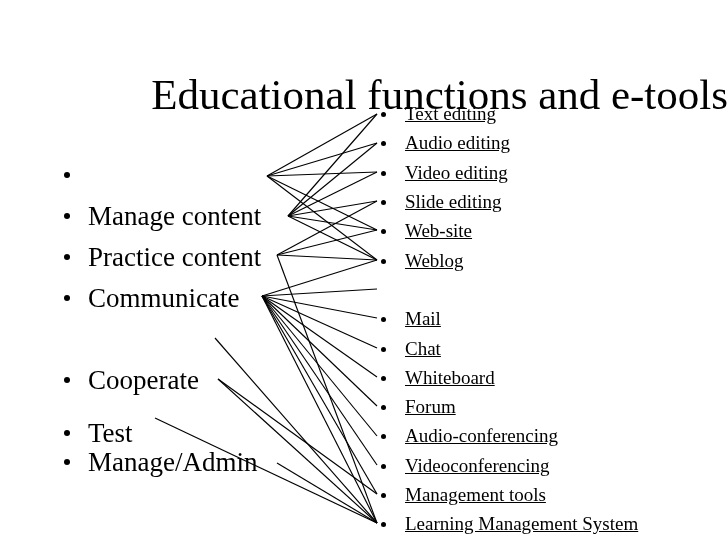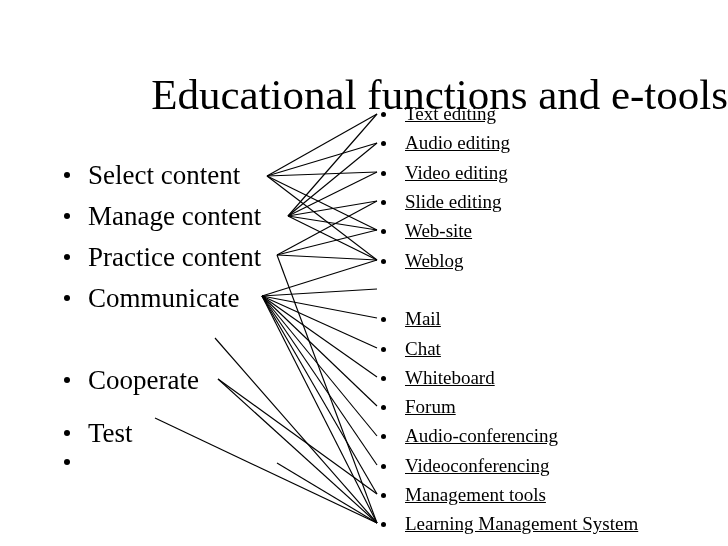--- a/index.html
+++ b/index.html
@@ -154,21 +154,20 @@
       <line x1="215" y1="338" x2="377" y2="523"></line>
       <line x1="218" y1="379" x2="377" y2="494"></line>
       <line x1="218" y1="379" x2="377" y2="523"></line>
       <line x1="155" y1="418" x2="377" y2="523"></line>
       <line x1="277" y1="463" x2="377" y2="523"></line>
     </svg>
 
   <ul id="functions-list" class="list">
       <li style="top: 155px;">
         <span class="bullet"></span>
-        <span class="lbl">Select content</span>
       </li>
       <li style="top: 196px;">
         <span class="bullet"></span>
         <span class="lbl">Manage content</span>
       </li>
       <li style="top: 237px;">
         <span class="bullet"></span>
         <span class="lbl">Practice content</span>
       </li>
       <li style="top: 278px;">
@@ -178,20 +177,21 @@
       <li style="top: 360px;">
         <span class="bullet"></span>
         <span class="lbl">Cooperate</span>
       </li>
       <li style="top: 413px; text-align: center;">
         <span class="bullet"></span>
         <span class="lbl">Test</span>
       </li>
       <li style="top: 442px;">
         <span class="bullet"></span>
+        <span class="lbl">Manage/Admin</span>
       </li>
     </ul>
 
   <ul id="tools-list" class="list">
       <li style="top: 101px;">
         <span class="bullet"></span>
         <span class="lbl">Text editing</span>
       </li>
       <li style="top: 130.3px;">
         <span class="bullet"></span>

